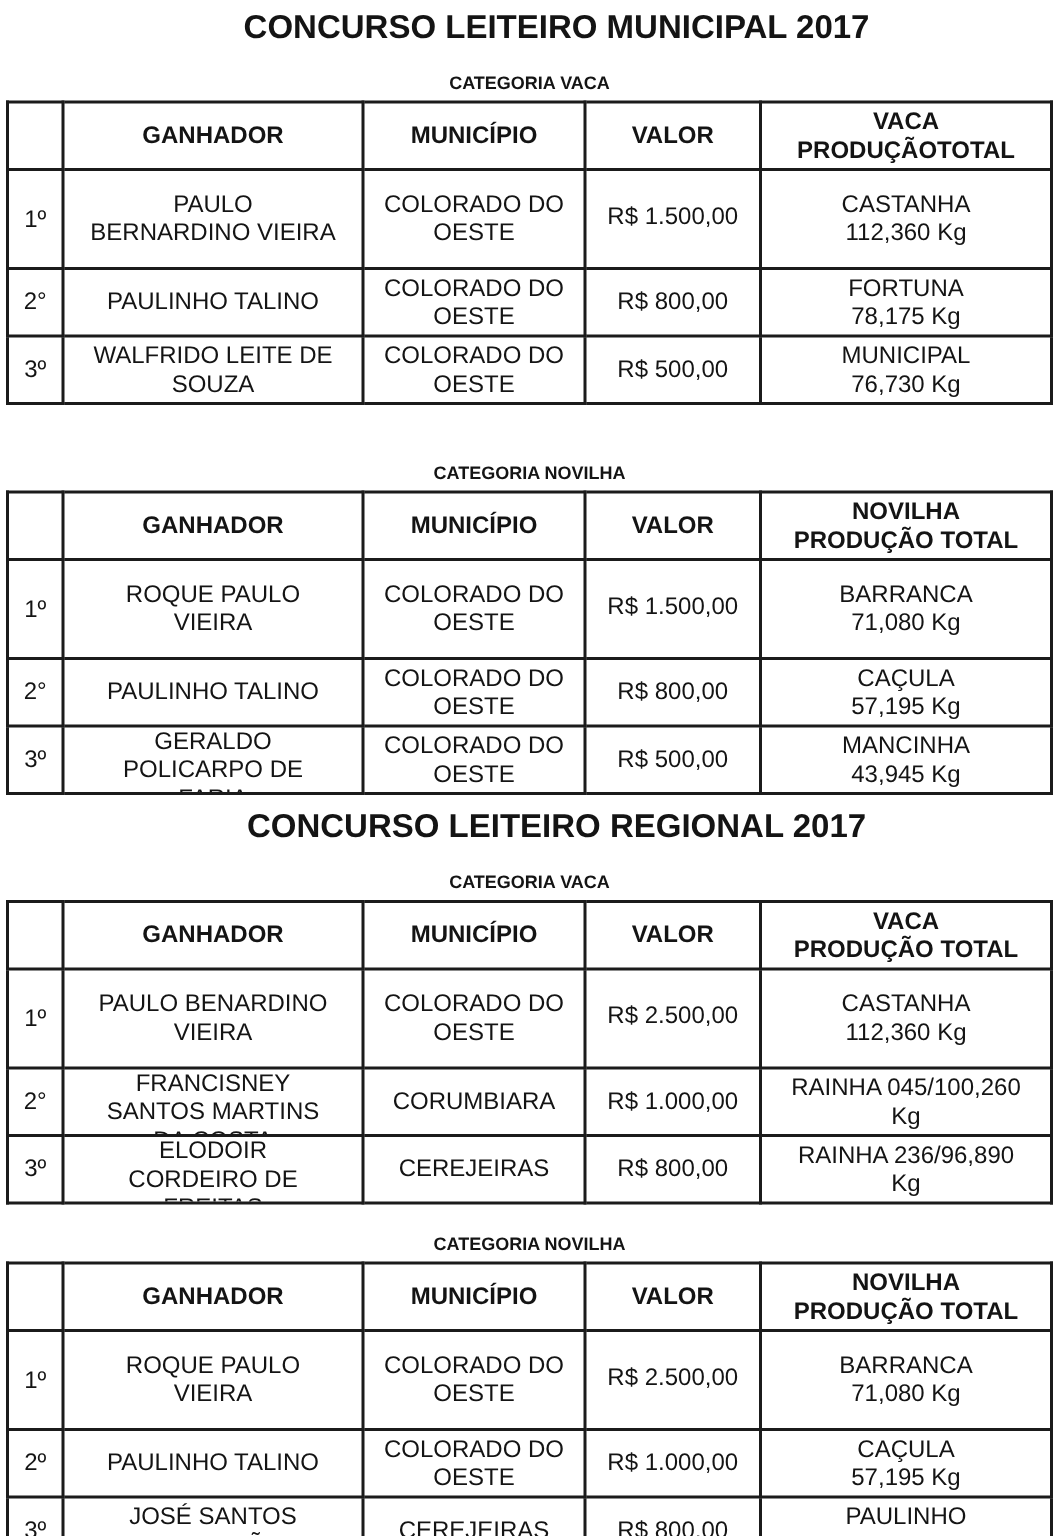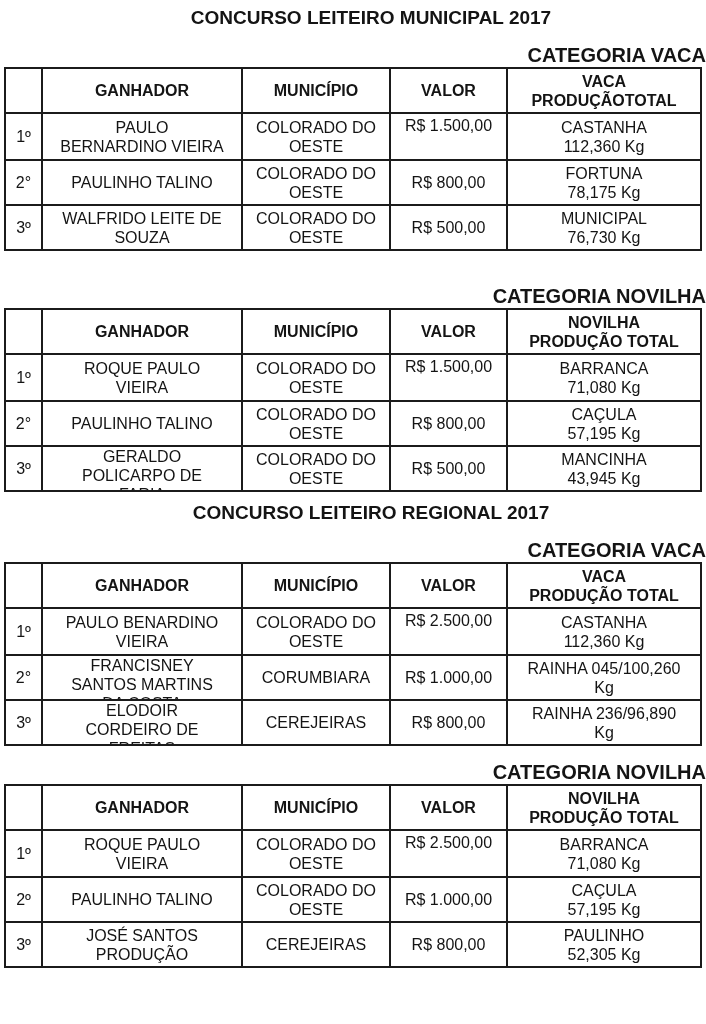--- a/index.html
+++ b/index.html
@@ -7,32 +7,32 @@
     width: 706px;
     height: 1024px;
     box-sizing: border-box;
     padding-top: 9px;
     overflow: hidden;
     background: #ffffff;
     color: #141414;
     font-family: "Liberation Sans", sans-serif;
   }
   .doc-title {
-    font-size: 19px;
+    font-size: 22px;
     font-weight: bold;
     text-align: center;
     line-height: 18px;
     margin: 0;
     padding-left: 36px;
   }
   .doc-title-2 { }
   .category-title {
-    font-size: 20px;
+    font-size: 12px;
     font-weight: bold;
-    text-align: right;
+    text-align: center;
     line-height: 18px;
     margin: 0;
   }
   .cat-under-title { margin-top: 19px; }
   .cat-after-table { margin-top: 36px; }
   .cat-novilha-2   { margin-top: 17px; }
 
   table.results {
     width: 696px;
     margin: 3px auto 12px auto;
@@ -52,21 +52,21 @@
     vertical-align: middle;
     height: 43px;
     overflow: hidden;
     font-size: 16px;
   }
   table.results th { font-weight: bold; }
   table.results td { font-weight: normal; }
   .line { line-height: 19px; white-space: nowrap; }
   .cell-content { display: block; }
   .cell-content.clipped { max-height: 43px; overflow: hidden; }
-  tr.first-row td.cell-valor { vertical-align: top; padding-top: 2px; }
+  tr.first-row td.cell-valor { vertical-align: top; padding-top: 21px; }
 </style>
 </head>
 <body>
 
 <div class="page">
 
   <h1 class="doc-title">CONCURSO LEITEIRO MUNICIPAL 2017</h1>
 
   <h2 class="category-title cat-under-title">CATEGORIA VACA</h2>
 

